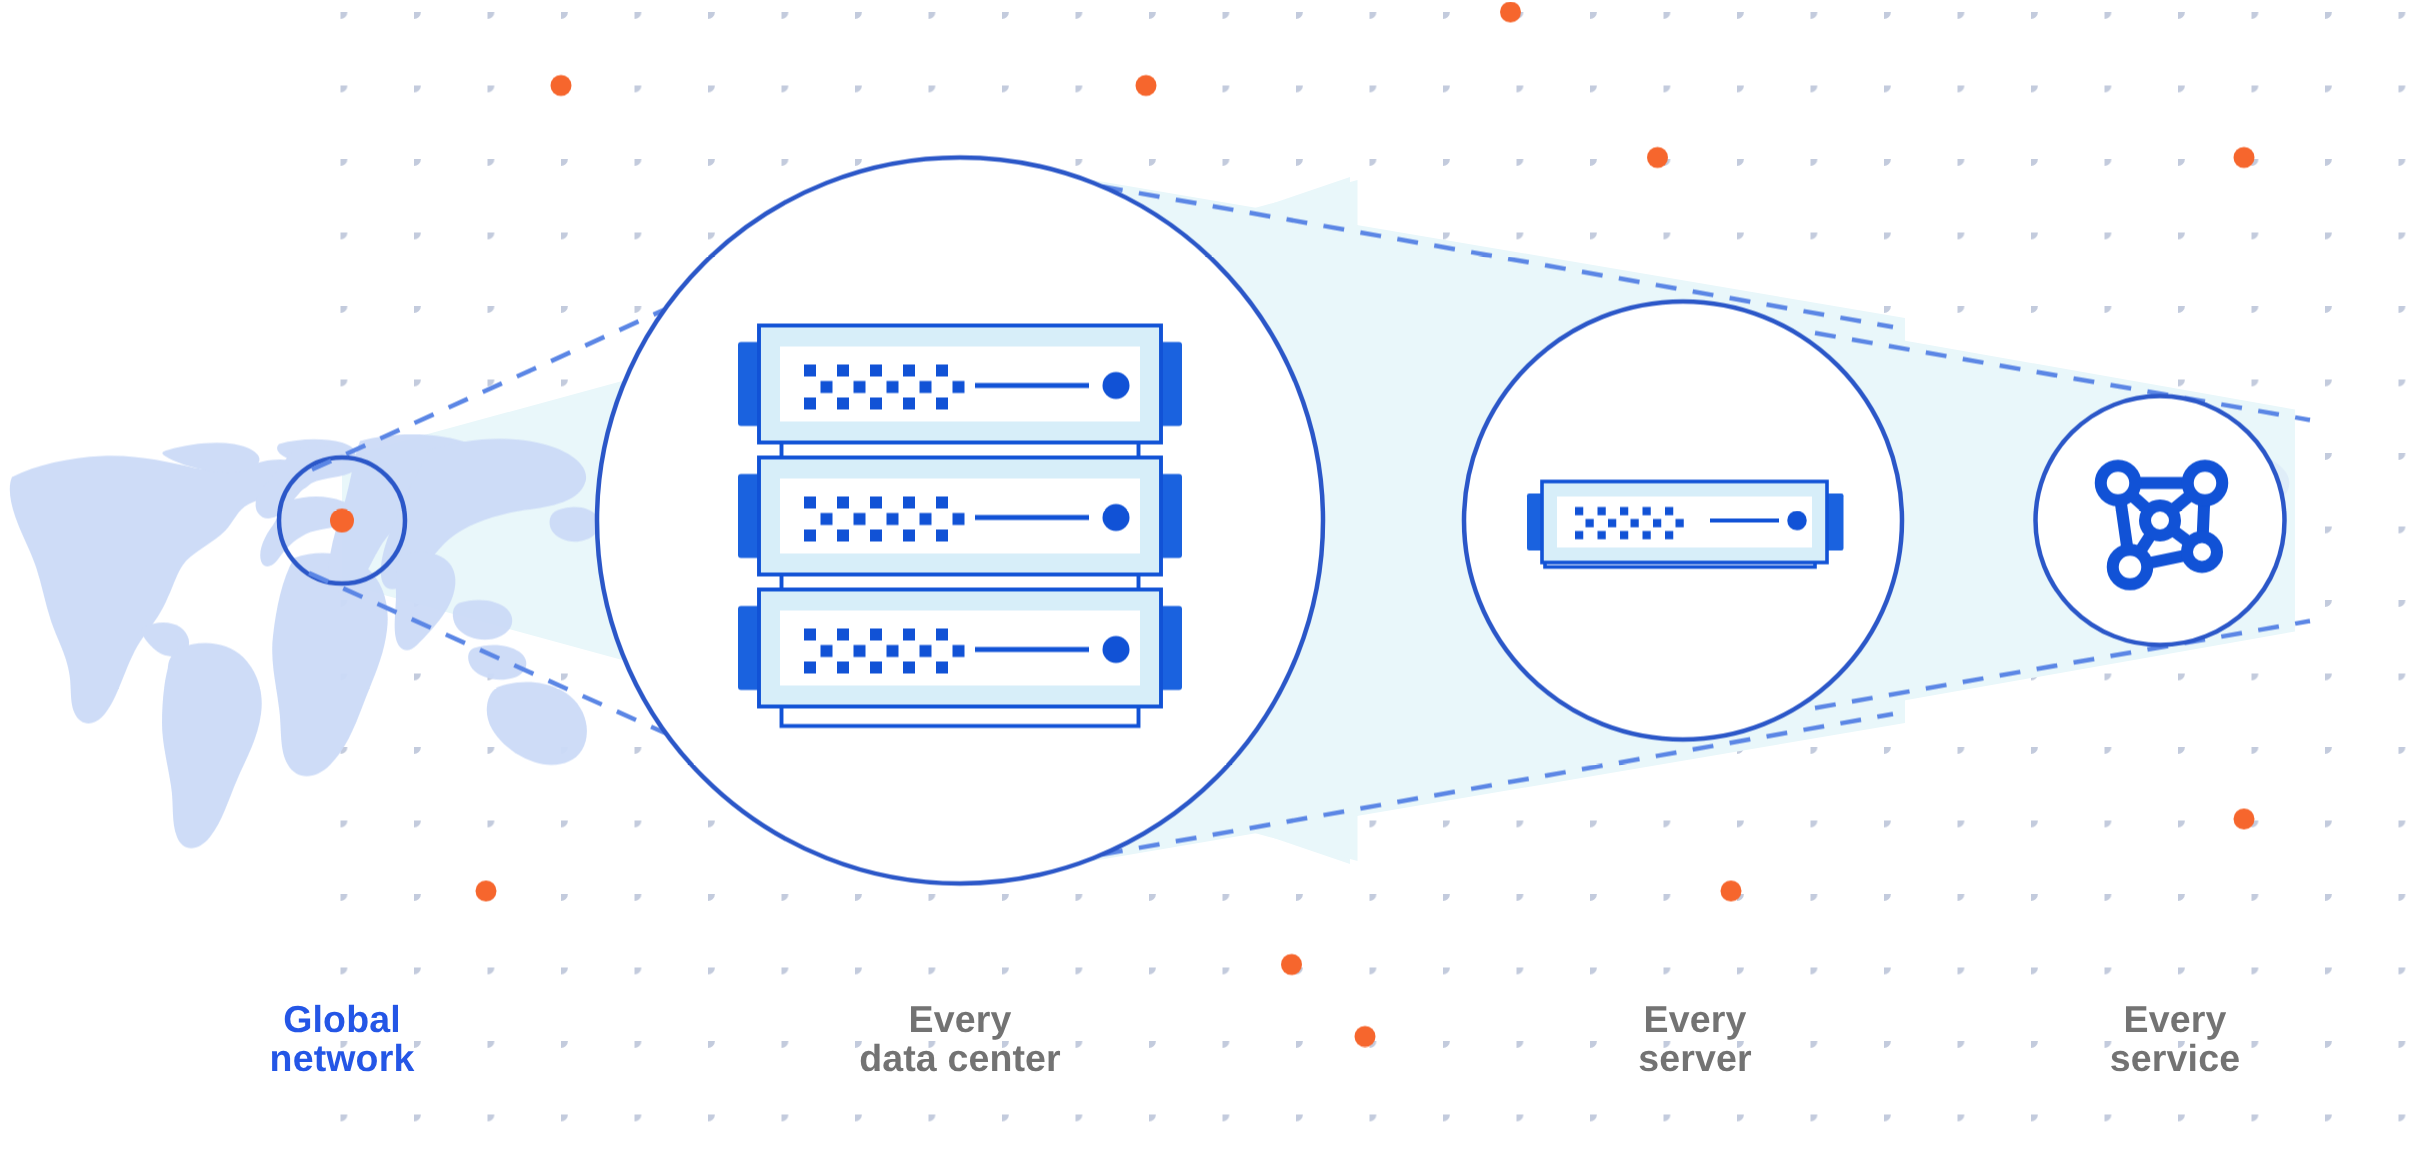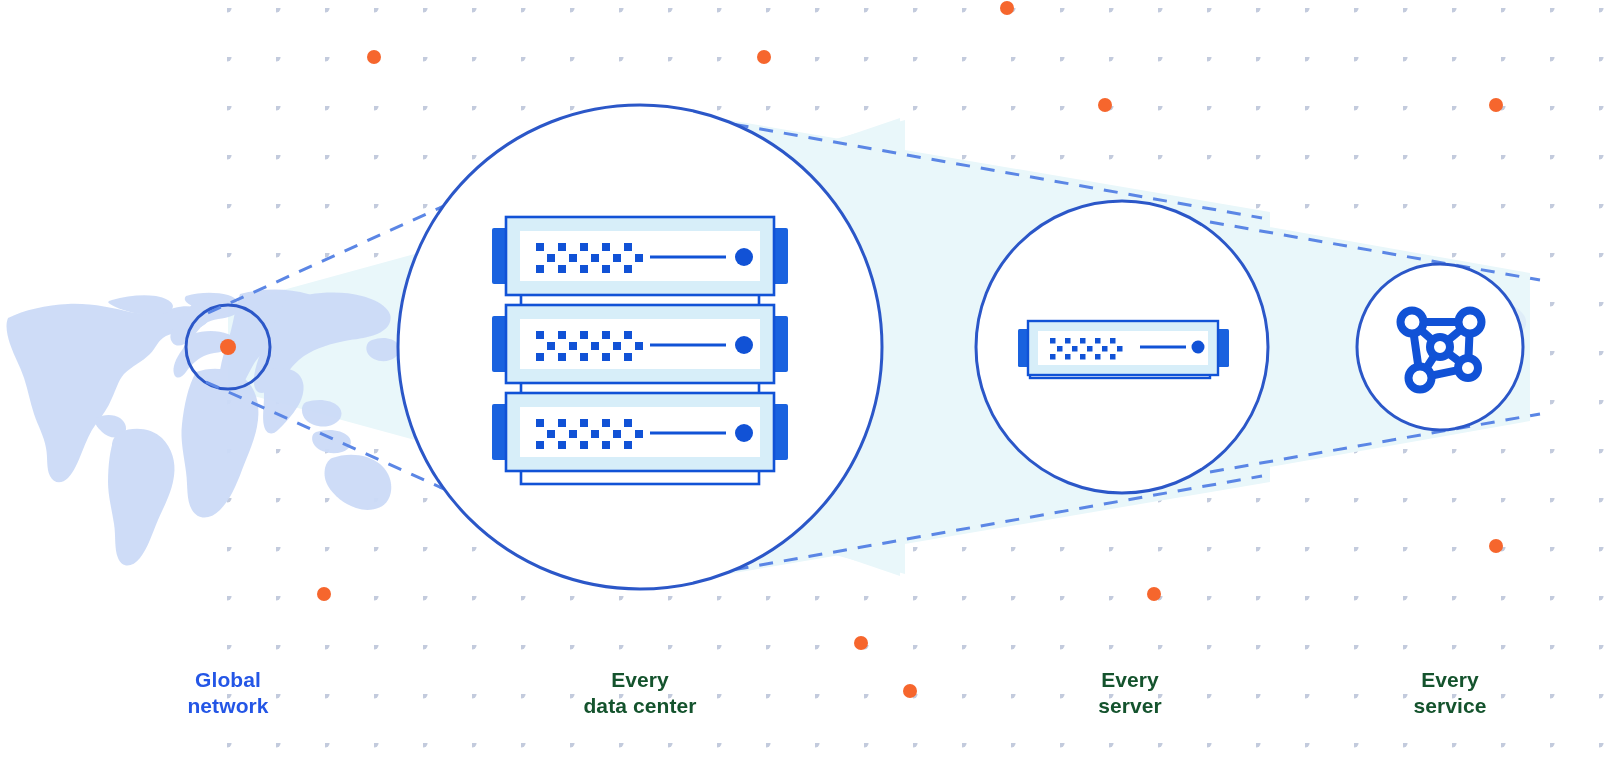--- a/index.html
+++ b/index.html
@@ -16,28 +16,28 @@
   }
   #scene{
     position:absolute;
     left:0; top:0;
     width:1620px;
     height:782px;
   }
   .label{
     position:absolute;
     text-align:center;
-    font-size:21px;
+    font-size:25px;
     line-height:26px;
     font-weight:700;
     letter-spacing:0.1px;
     white-space:pre-line;
     pointer-events:none;
   }
-  .label.dark{ color:#14532d; }
+  .label.dark{ color:#737373; }
   .label.blue{ color:#2456e6; }
   #lbl-global{ left:128px; top:667px; width:200px; }
   #lbl-dc{    left:540px; top:667px; width:200px; }
   #lbl-srv{   left:1030px;top:667px; width:200px; }
   #lbl-svc{   left:1350px;top:667px; width:200px; }
 </style>
 </head>
 <body>
 
 <div id="stage">

